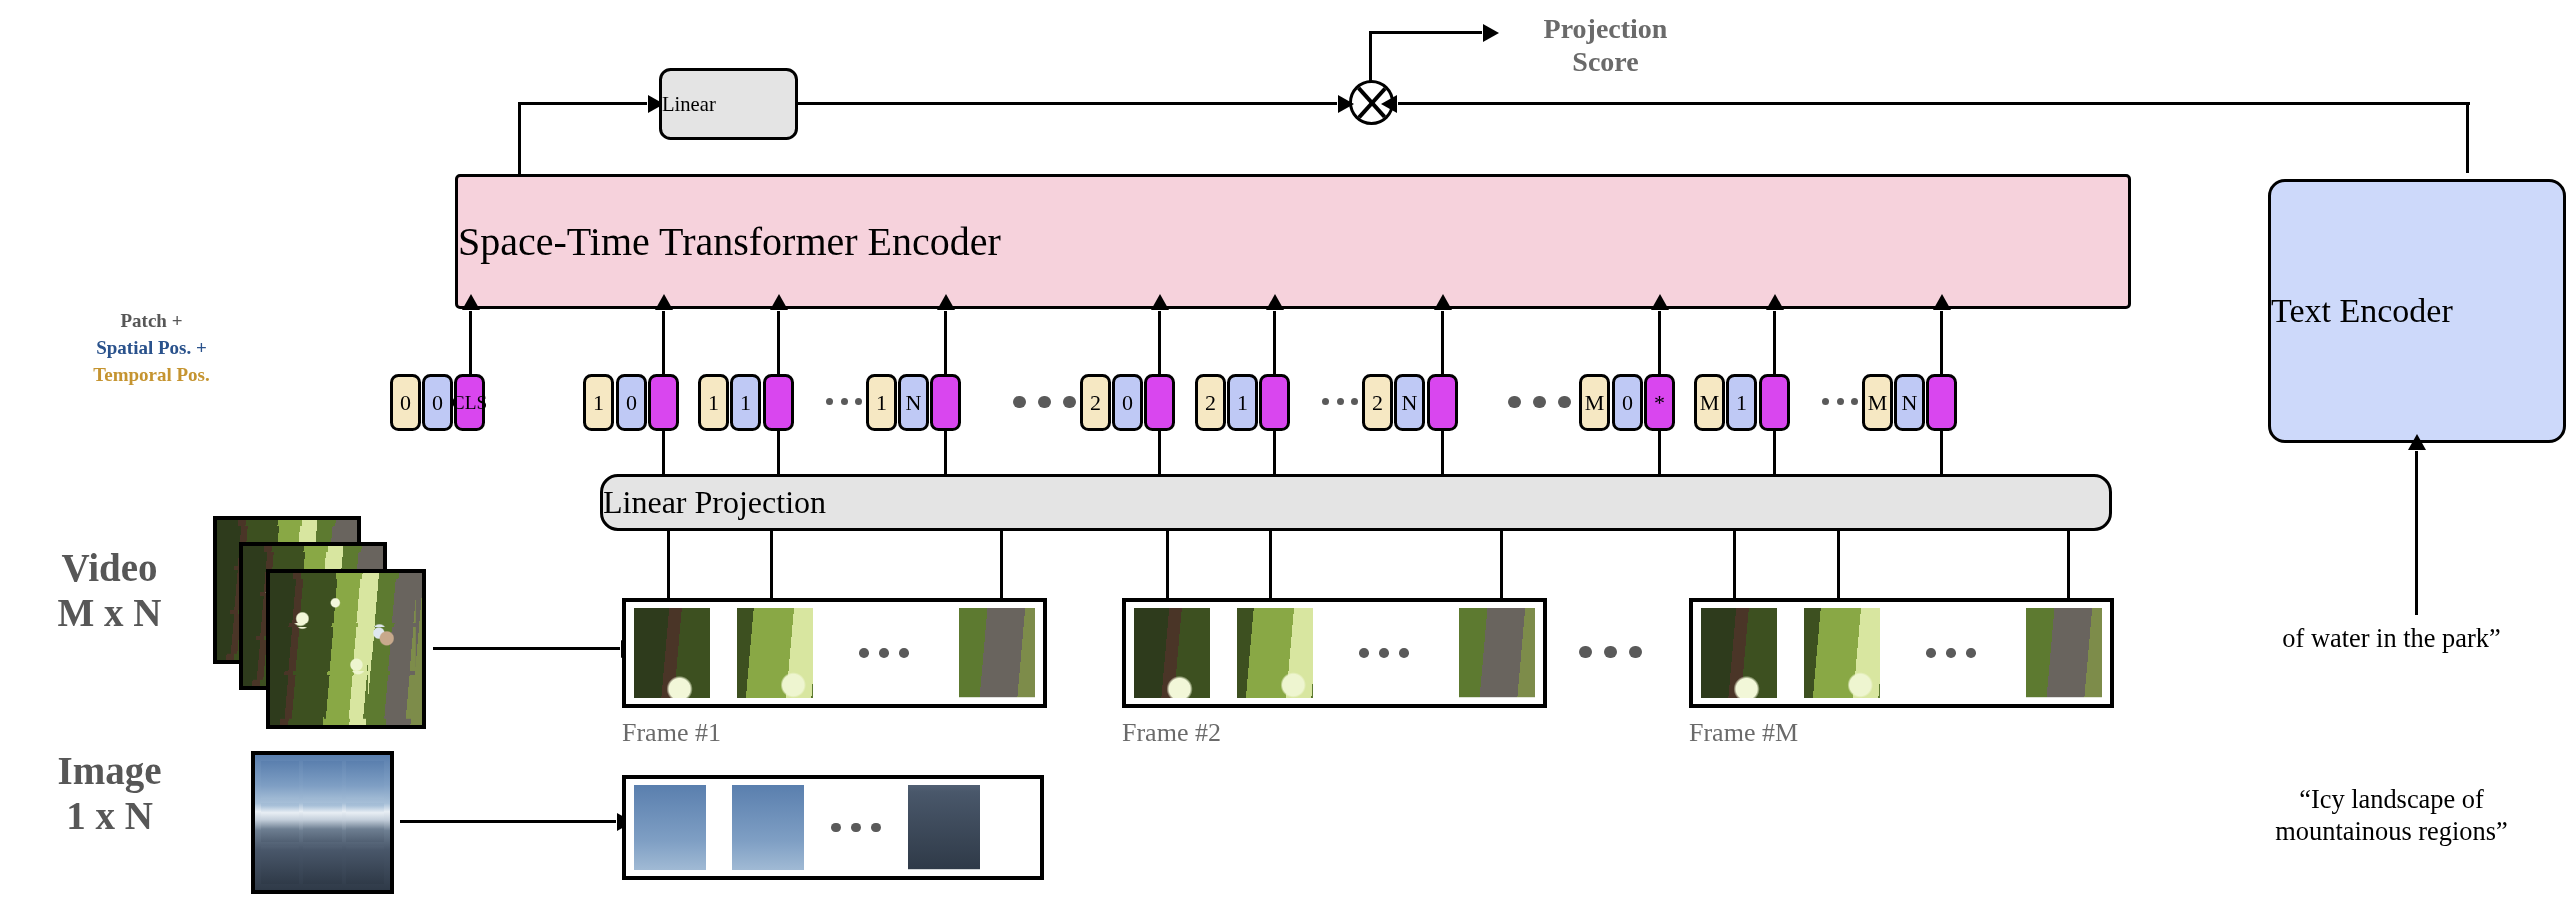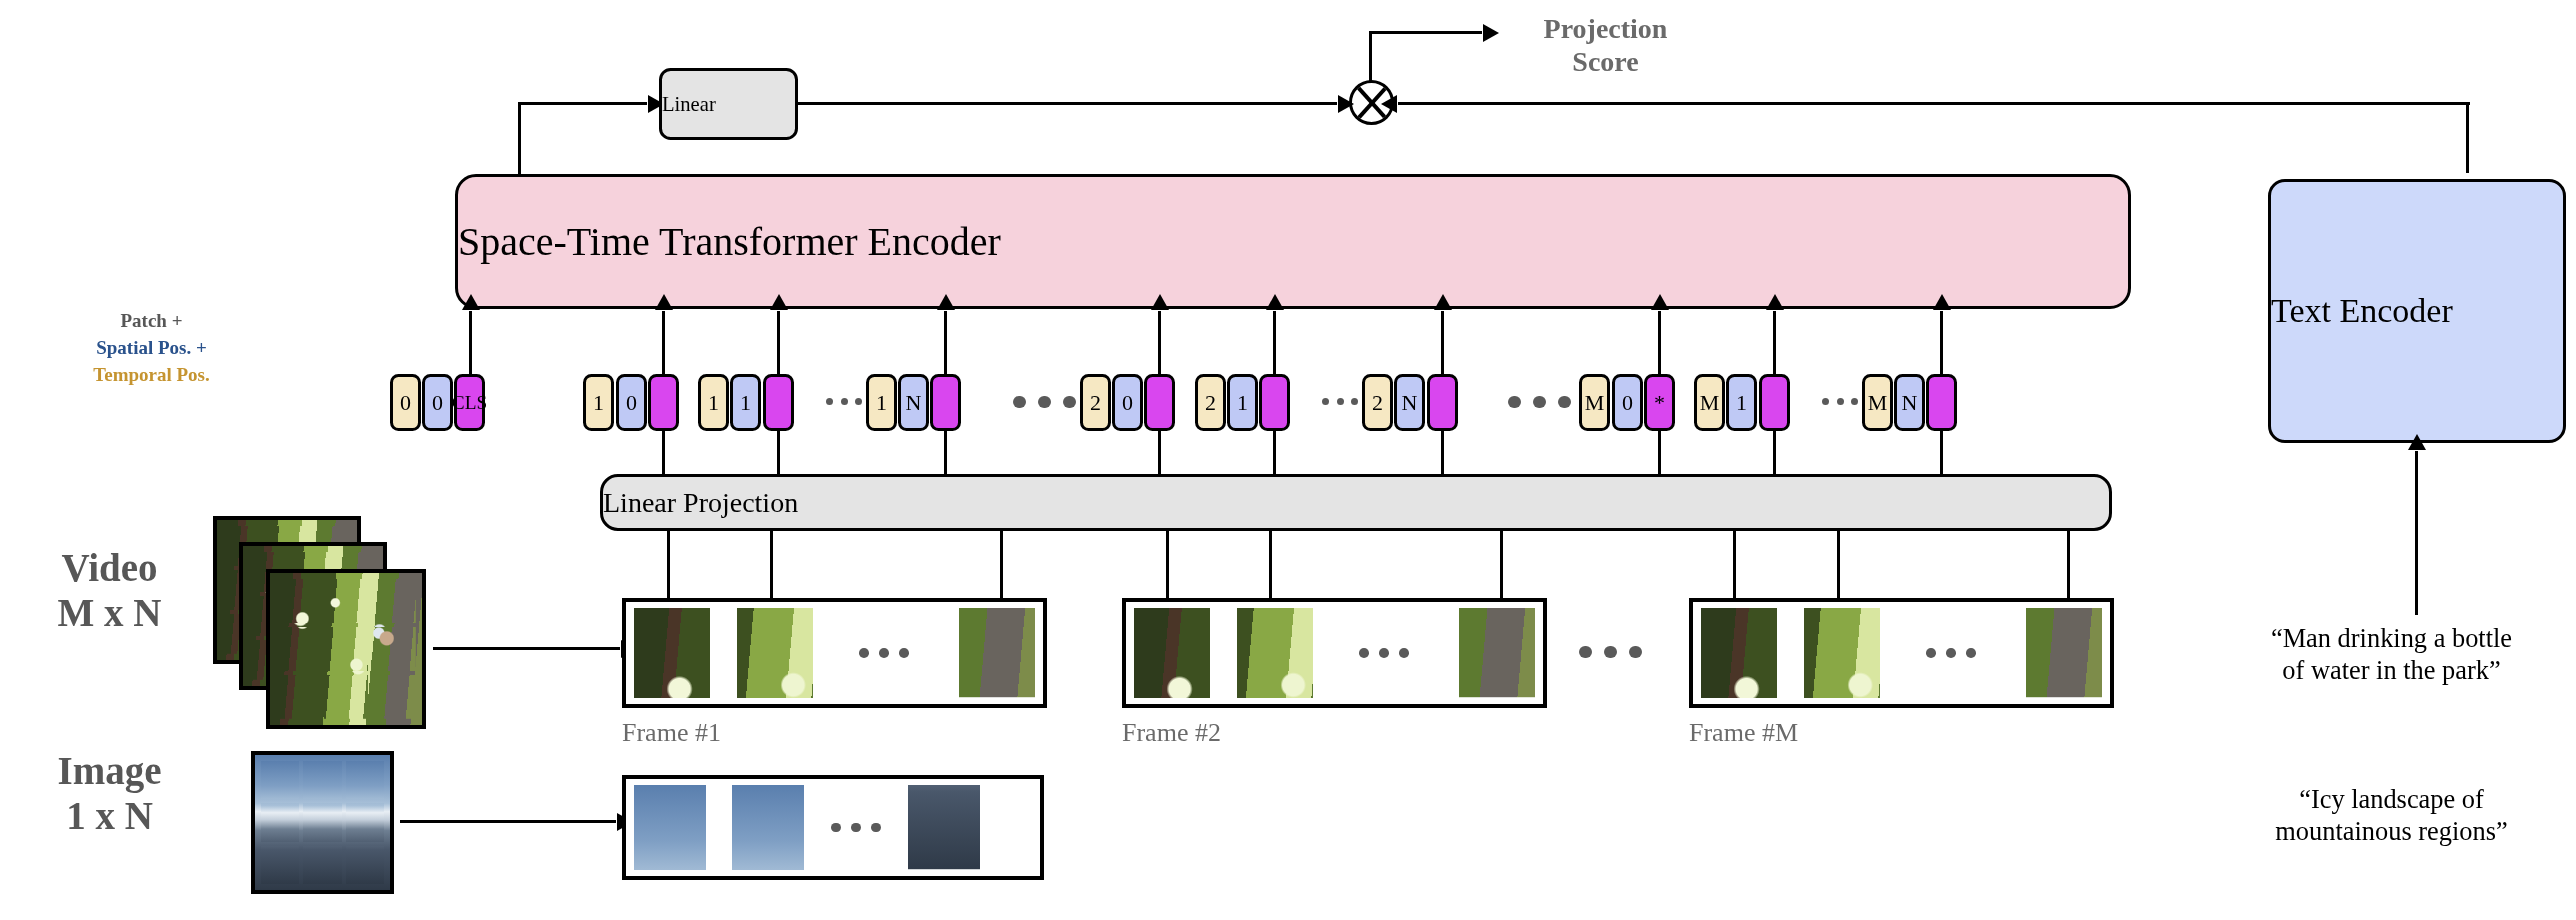--- a/index.html
+++ b/index.html
@@ -19,37 +19,37 @@
     box-sizing: border-box;
     border: 3.9px solid #000;
     border-radius: 17px;
     display: flex; align-items: center; justify-content: flex-start;
     text-align: center;
   }
   .encoder-box {
     background: #f6d2dc;
     font-size: 40px;
     color: #000;
-    border-radius: 21px;
+    border-radius: 5px;
   }
   .text-encoder-box {
     background: #cdd9fa;
     font-size: 34px;
     color: #000;
     border-radius: 17px;
   }
   .linear-box {
     background: #e4e4e4;
     font-size: 20.6px;
     border-radius: 11.6px;
     border-width: 3.2px;
   }
   .linear-proj-box {
     background: #e4e4e4;
-    font-size: 28px;
+    font-size: 32px;
     border-radius: 18px;
     border-width: 3.2px;
   }
 
   
   .tok {
     box-sizing: border-box;
     border: 3.2px solid #000;
     border-radius: 8.4px;
     display: flex; align-items: center; justify-content: center;
@@ -447,21 +447,20 @@
     <div class="cell ice-bg" style="width:72px; background-size:300% 300%; background-position:50% 0%;"></div>
     <div class="dots mid" style="margin:0 22px;">
         <i></i>
         <i></i>
         <i></i>
       </div>
     <div class="cell ice-bg" style="width:72px; background-size:300% 300%; background-position:100% 100%;"></div>
   </div>
 
   <div class="abs cap-text" style="left:2211px; top:622px; width:361px;">
-    <div>“Man drinking a bottle</div>
     <div>of water in the park”</div>
   </div>
 
   <div class="abs cap-text" style="left:2211px; top:783px; width:361px;">
     <div>“Icy landscape of</div>
     <div>mountainous regions”</div>
   </div>
 
 </div>
 

